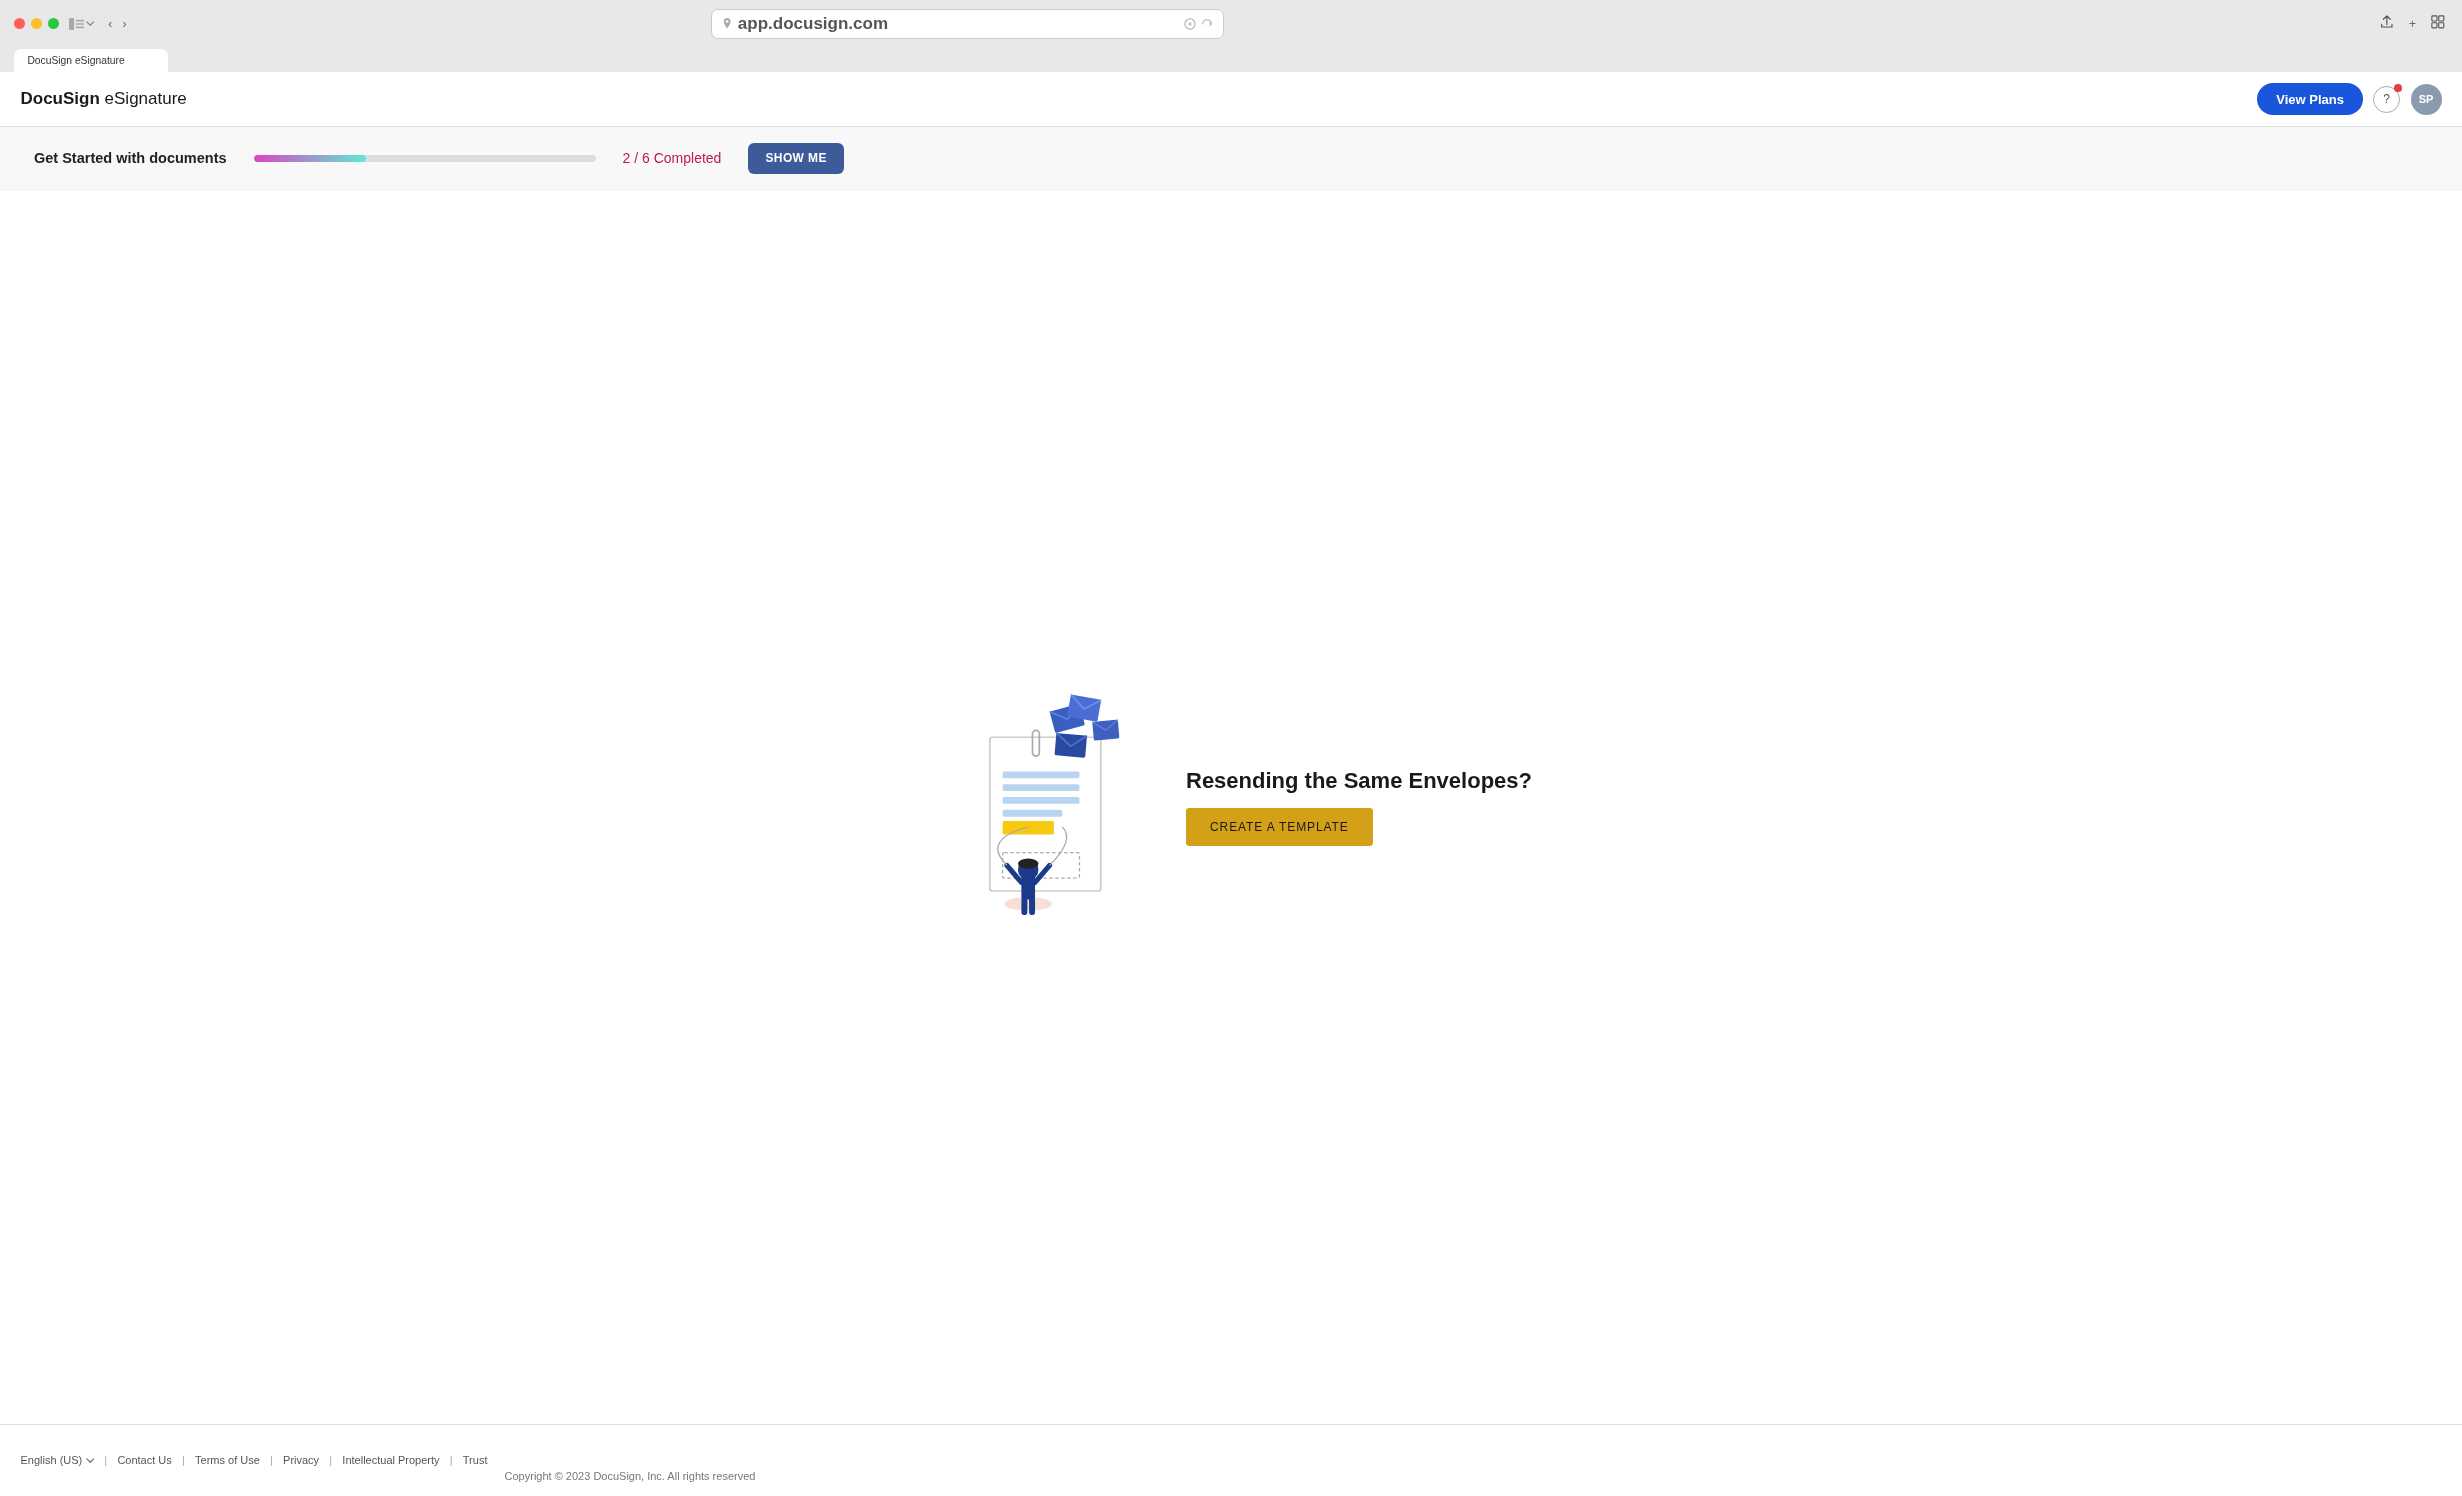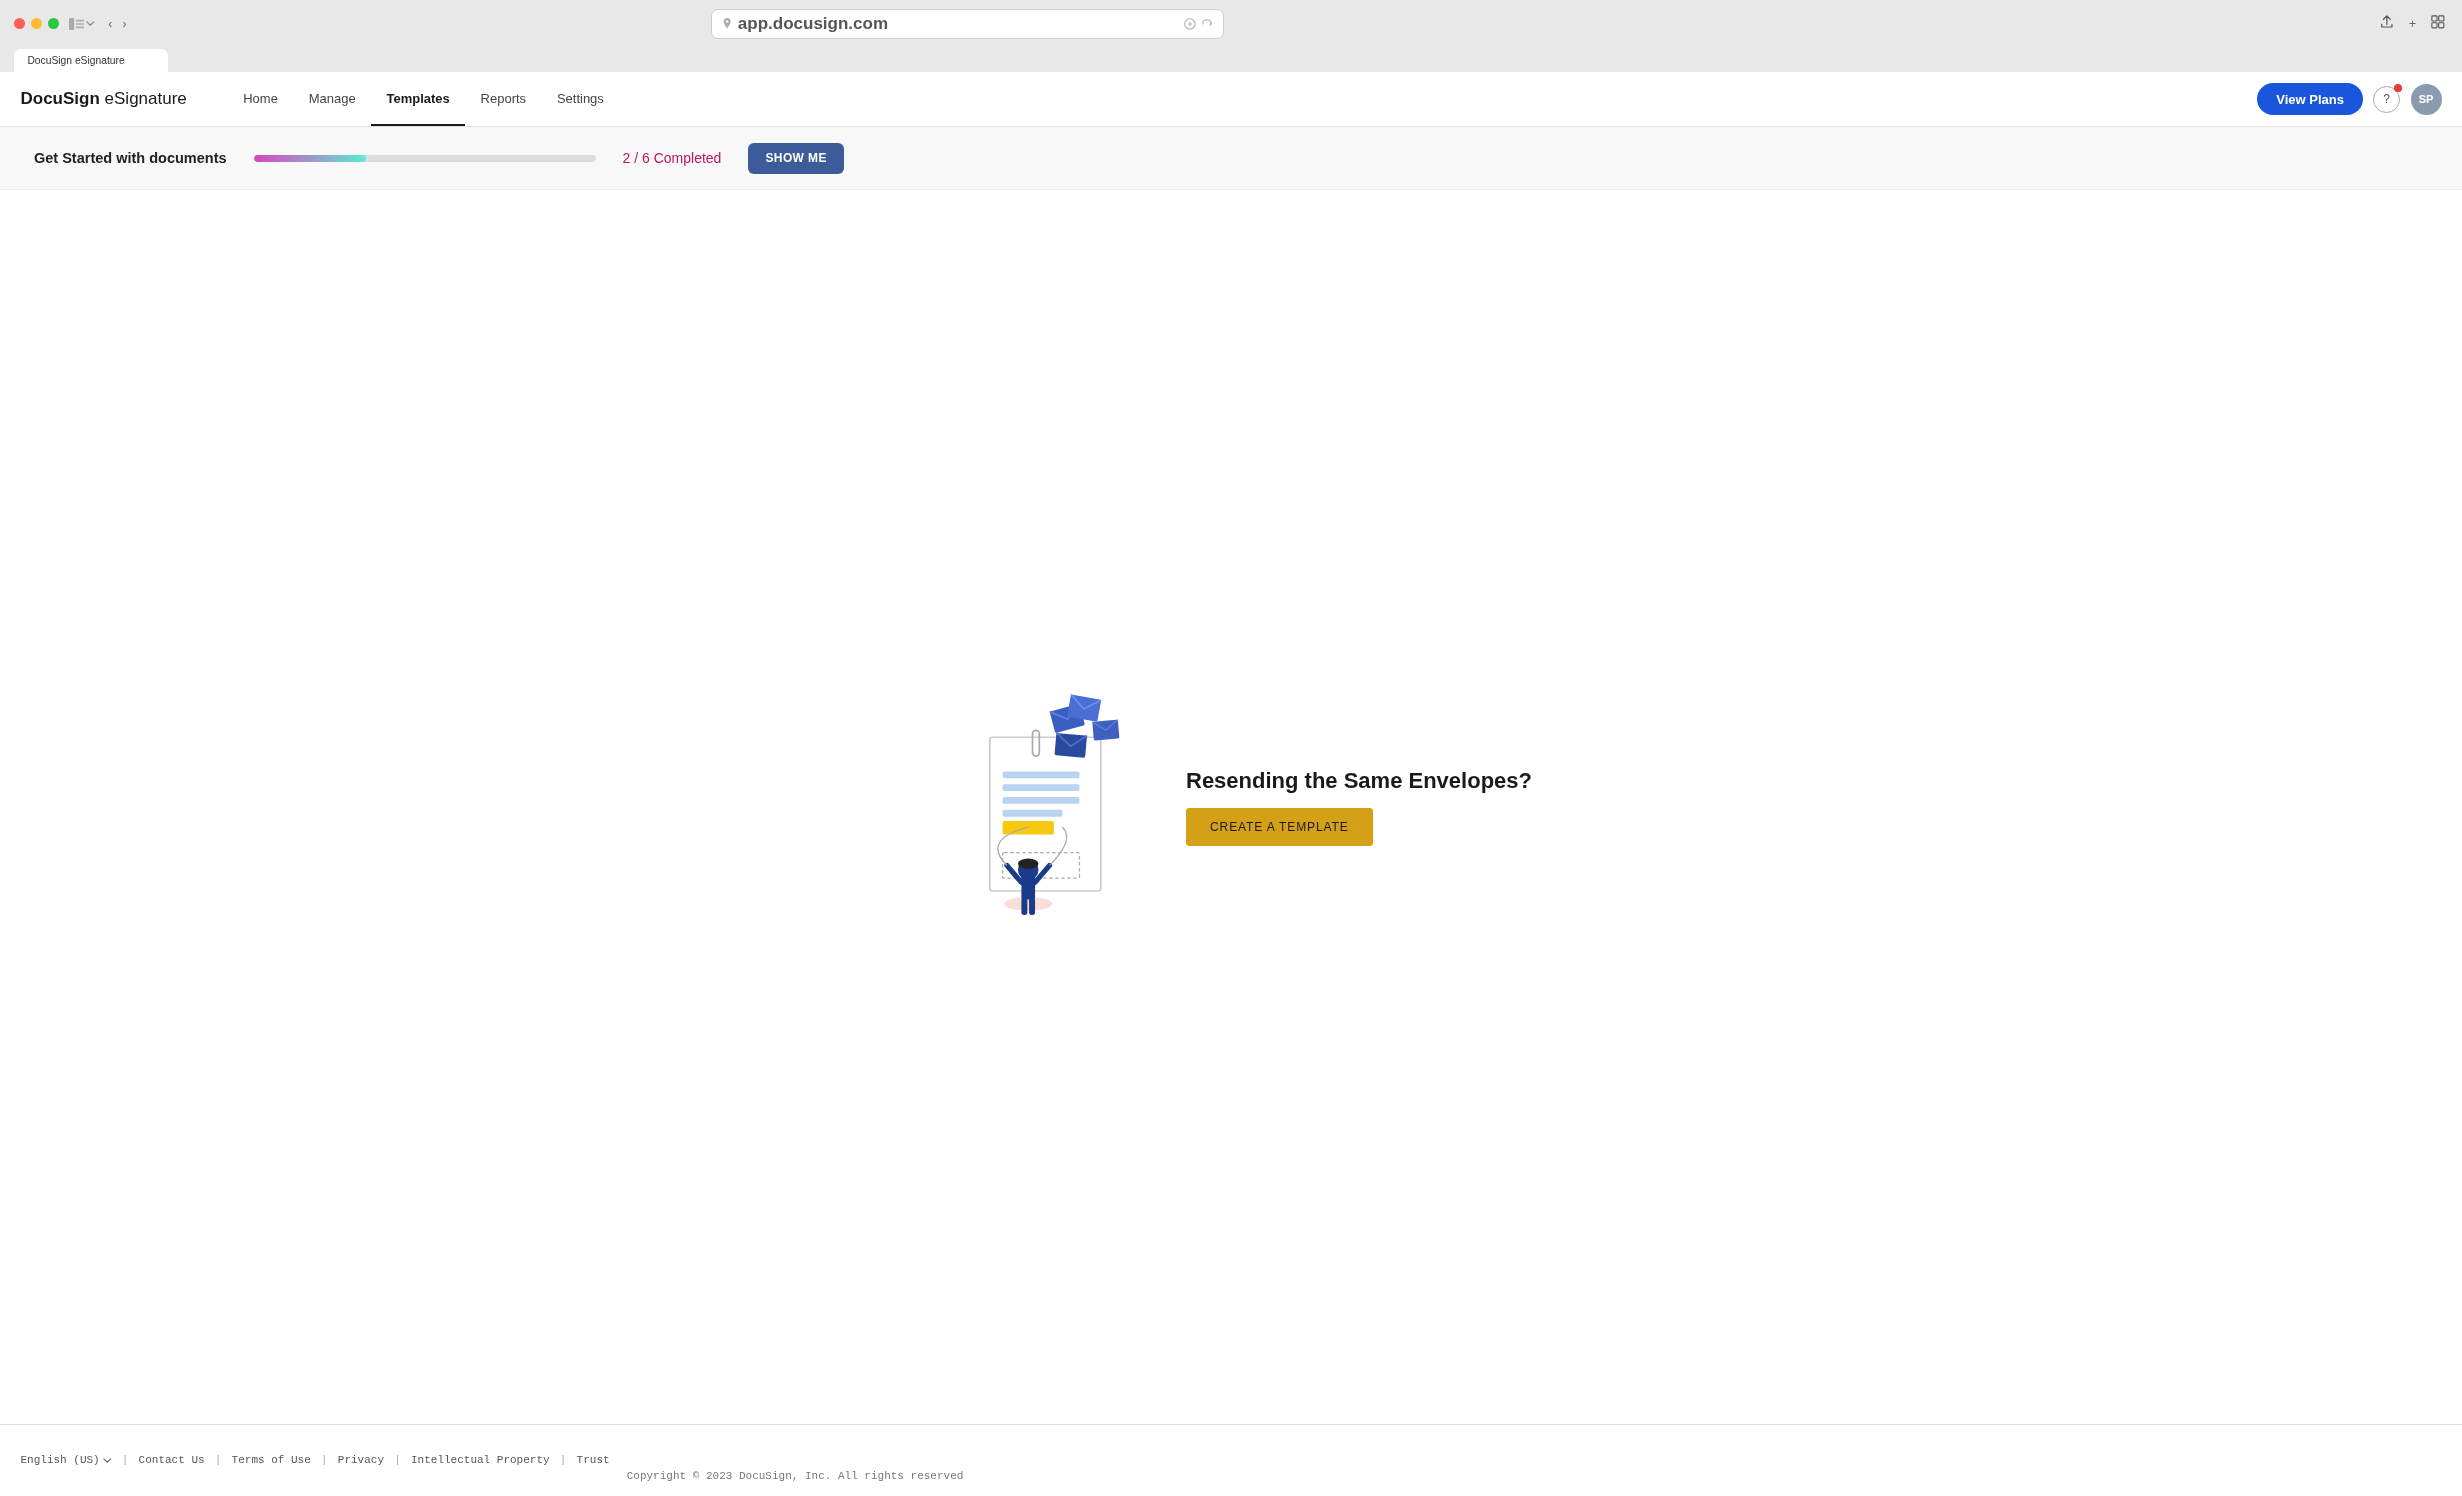--- a/index.html
+++ b/index.html
@@ -259,21 +259,20 @@
     
     .app-footer {
       background: white;
       border-top: 0.9px solid #e0e0e0;
       padding: 13.7px 20.5px;
       display: flex;
       align-items: center;
       gap: 6.8px;
       font-size: 11px;
       color: #555;
-      font-family: Liberation Mono, monospace;
     }
     .footer-link {
       color: #555;
       text-decoration: none;
       cursor: pointer;
     }
     .footer-sep { color: #aaa; margin: 0 3.4px; }
     .footer-copyright { margin-left: 10.3px; color: #777; margin-top: 32px; }
     .lang-select {
       display: flex; align-items: center; gap: 3.4px; cursor: pointer;
@@ -339,27 +338,20 @@
     <div class="browser-tab">DocuSign eSignature</div>
   </div>
 </div>
 
 <div class="app-container">
 
   <header class="app-header">
     <div class="logo">
       <b>DocuSign</b> <span>eSignature</span>
     </div>
-    <nav class="nav-links">
-      <a class="nav-link">Home</a>
-      <a class="nav-link">Manage</a>
-      <a class="nav-link active">Templates</a>
-      <a class="nav-link">Reports</a>
-      <a class="nav-link">Settings</a>
-    </nav>
     <div class="header-right">
       <button class="view-plans-btn">View Plans</button>
       <div class="notification-dot">
         <div class="help-btn">?</div>
       </div>
       <div class="avatar">SP</div>
     </div>
   </header>
 
   <div class="progress-section">

